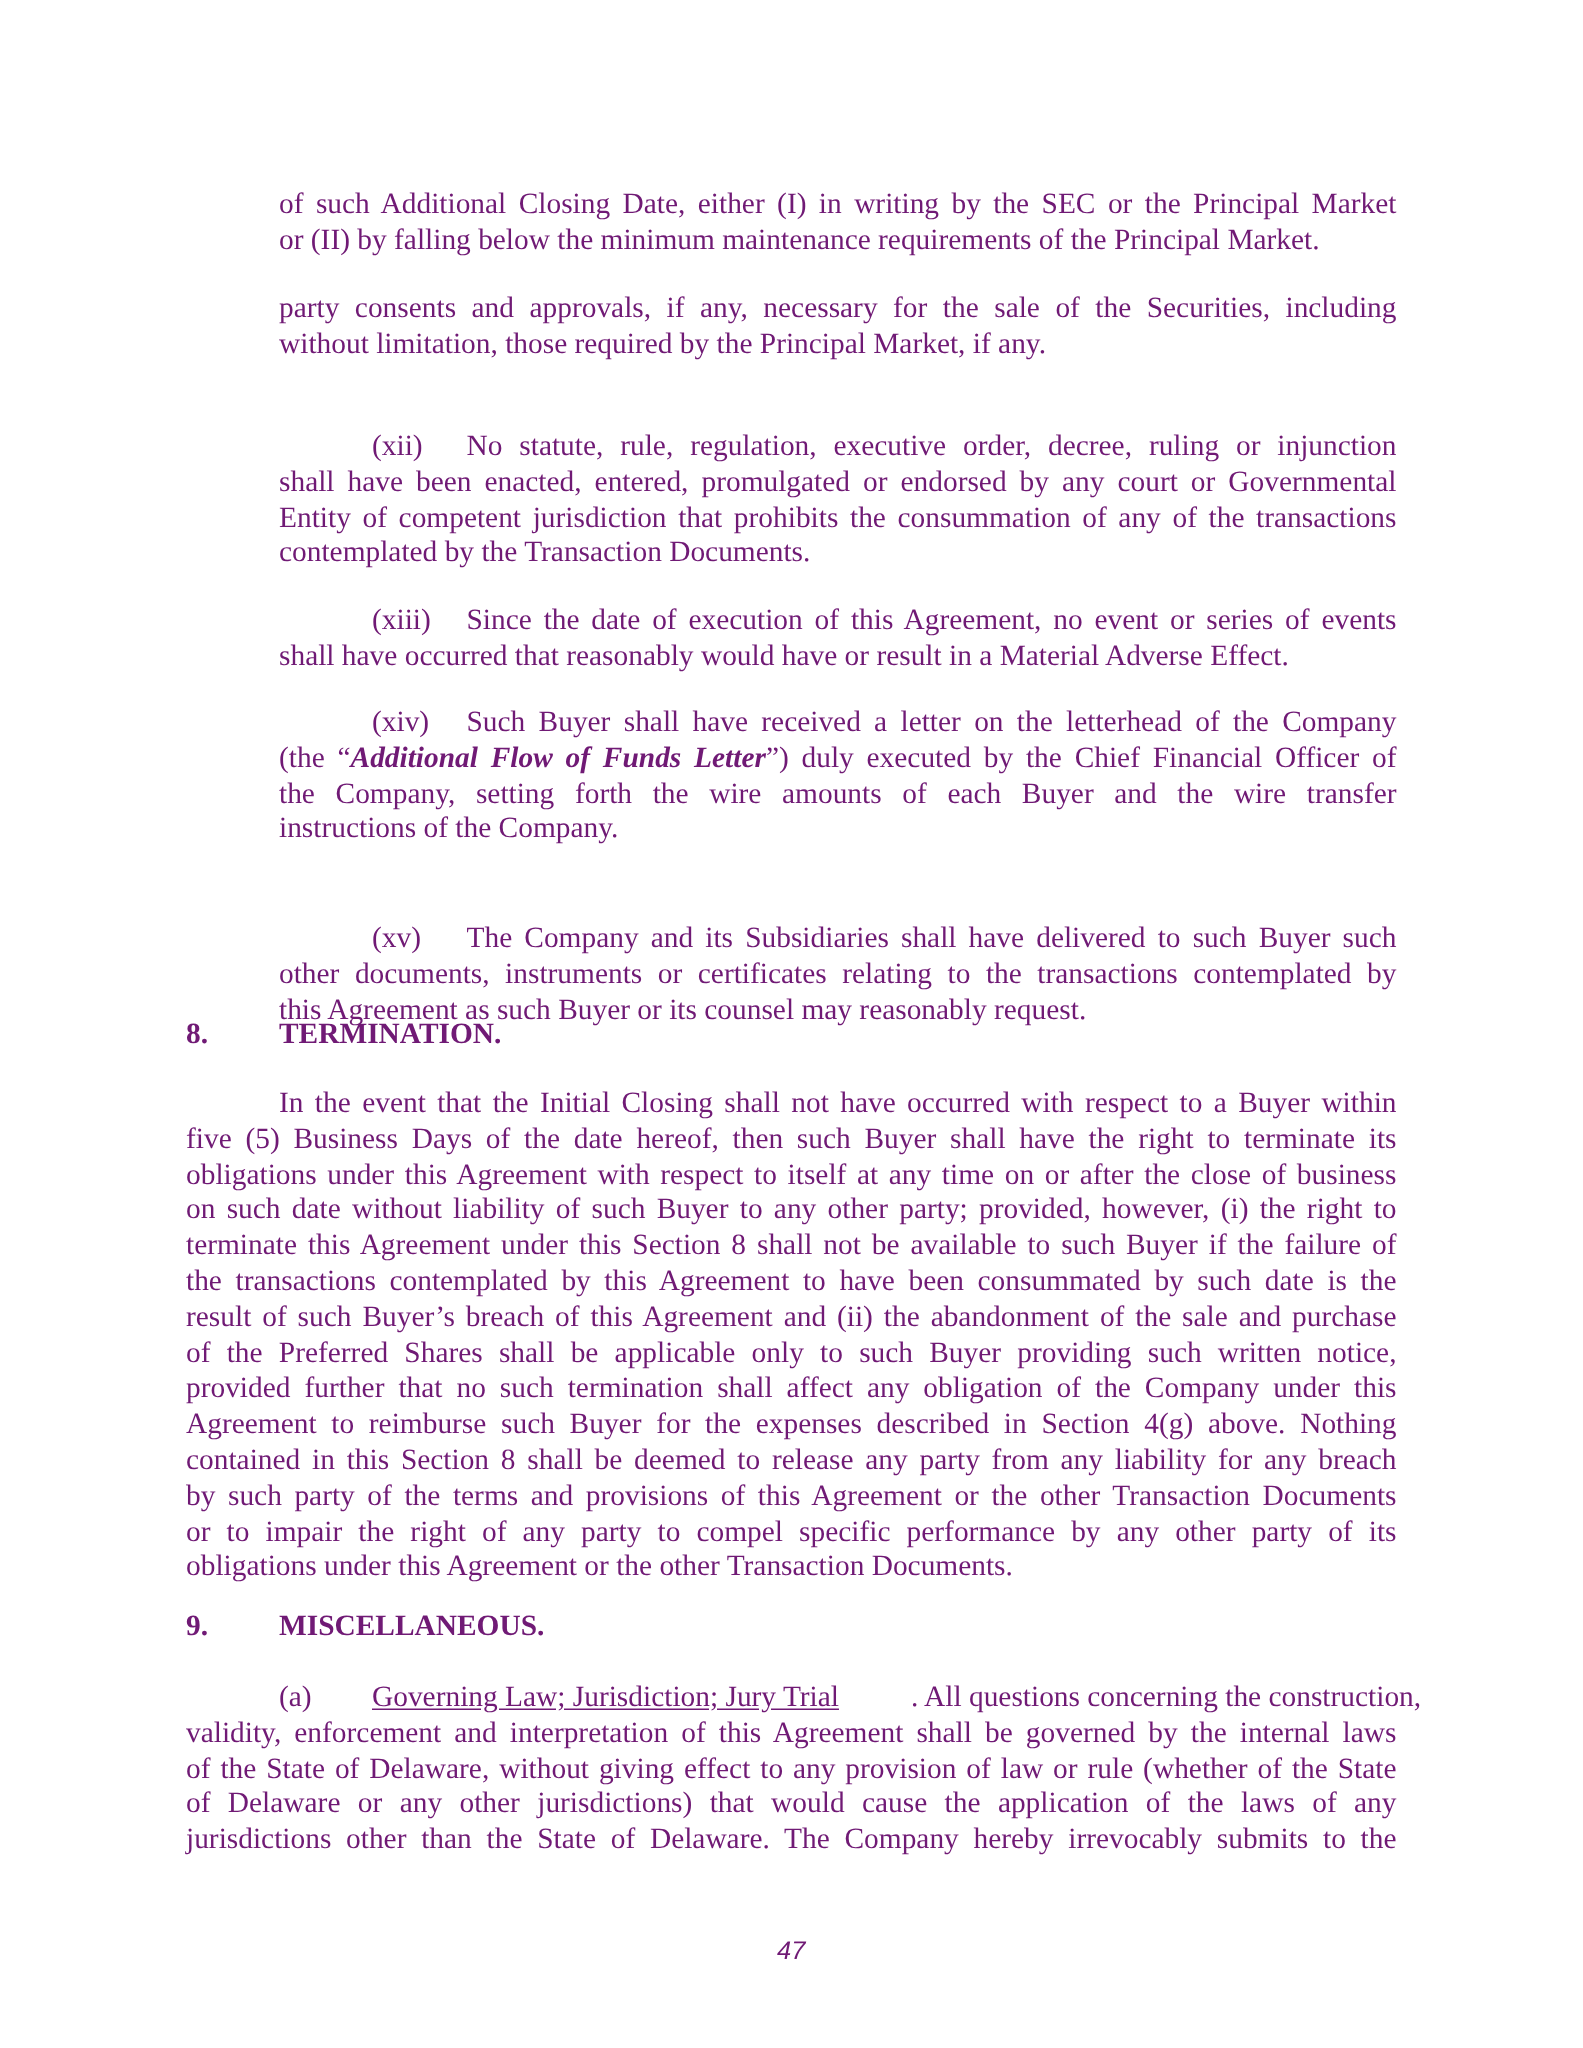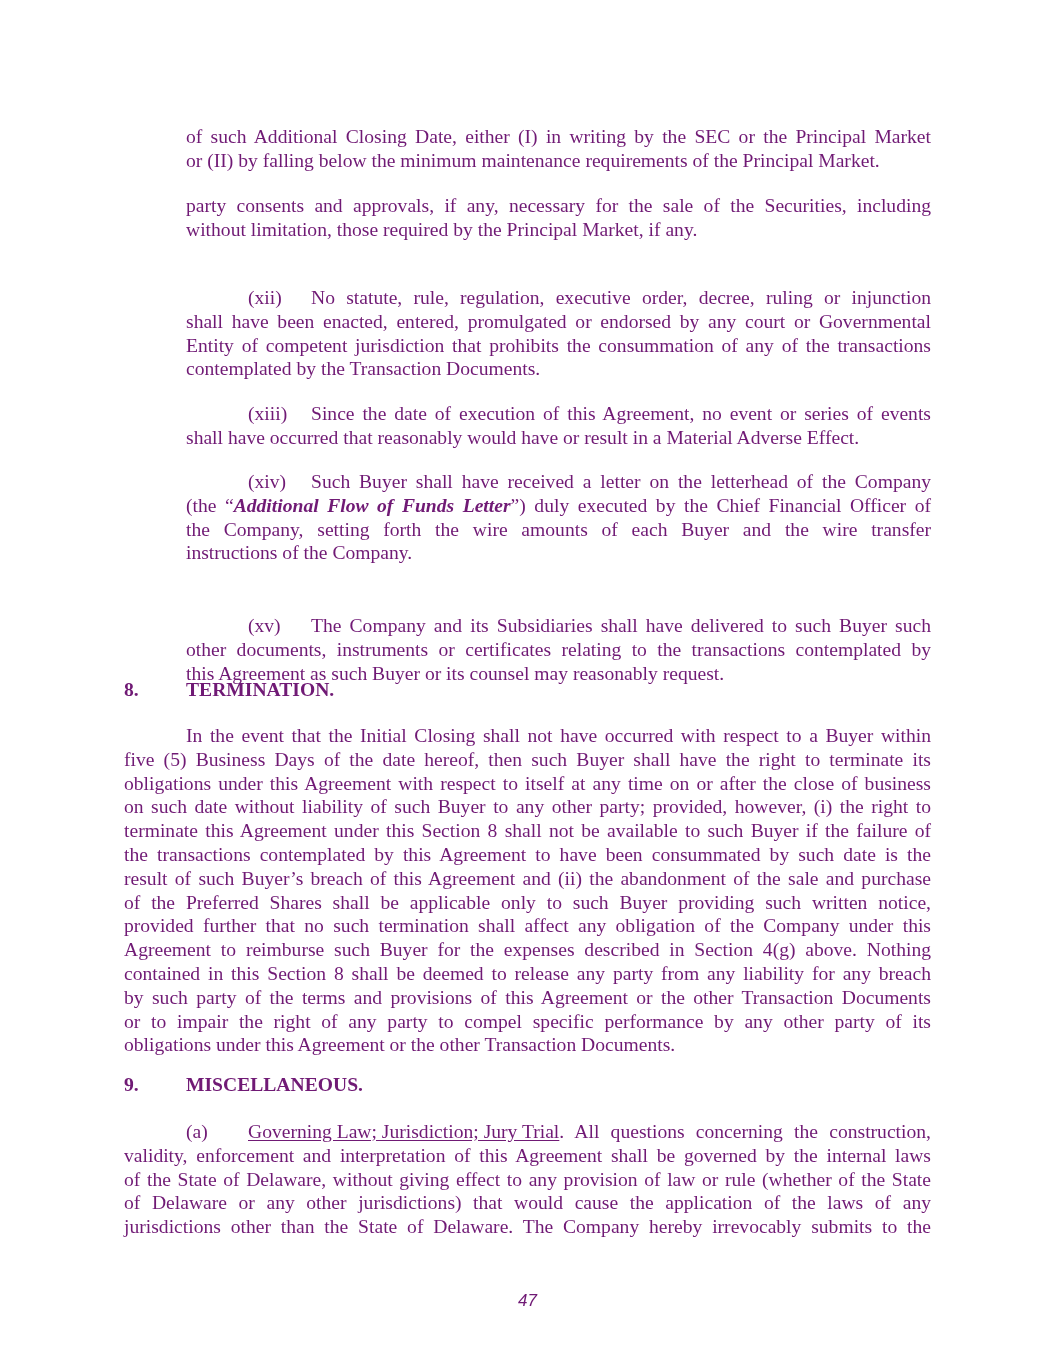--- a/index.html
+++ b/index.html
@@ -103,21 +103,21 @@
   </div>
 
   <div class="heading" style="left:124px; top:1073px;">
     <span class="num">9.</span>
     <span class="title">MISCELLANEOUS.</span>
   </div>
 
   <div class="block full" style="top:1120px;">
     <div class="line" style="position:relative;">
       <span class="item-label" style="left:62px;">(a)</span>
-      <span style="position:absolute; left:124px; right:0; display:flex; white-space:nowrap;">
+      <span style="position:absolute; left:124px; right:0; display:flex; white-space:nowrap;gap:48px;">
         <u>Governing Law; Jurisdiction; Jury Trial</u>
           <span style="flex:1; text-align:justify; text-align-last:justify;">.  All questions concerning the construction,</span>
       </span>
     </div>
     <div class="line">validity, enforcement and interpretation of this Agreement shall be governed by the internal laws</div>
     <div class="line">of the State of Delaware, without giving effect to any provision of law or rule (whether of the State</div>
     <div class="line">of Delaware or any other jurisdictions) that would cause the application of the laws of any</div>
     <div class="line">jurisdictions other than the State of Delaware.  The Company hereby irrevocably submits to the</div>
   </div>
 

